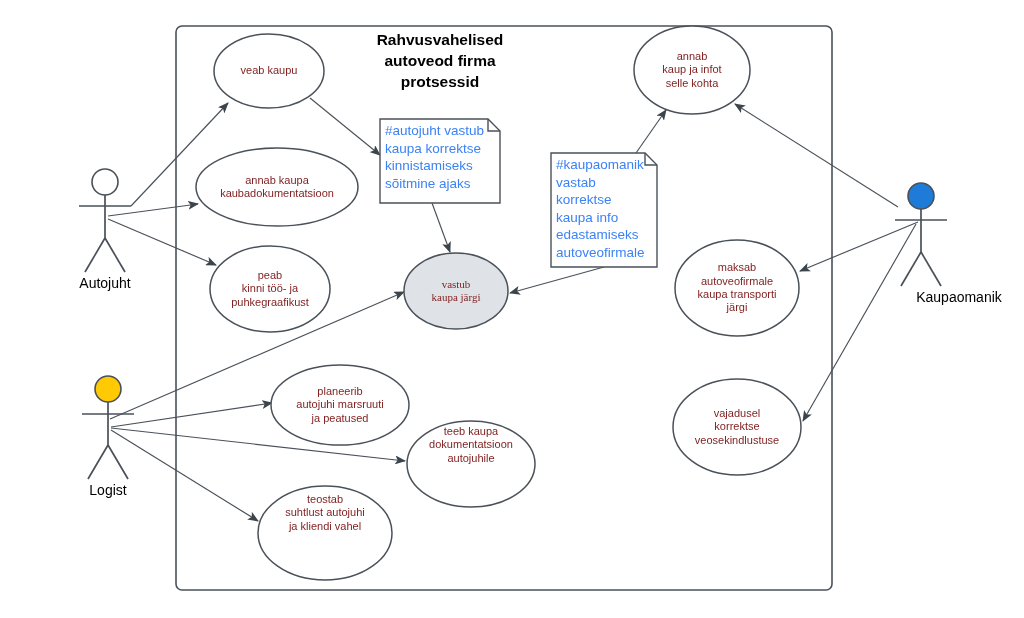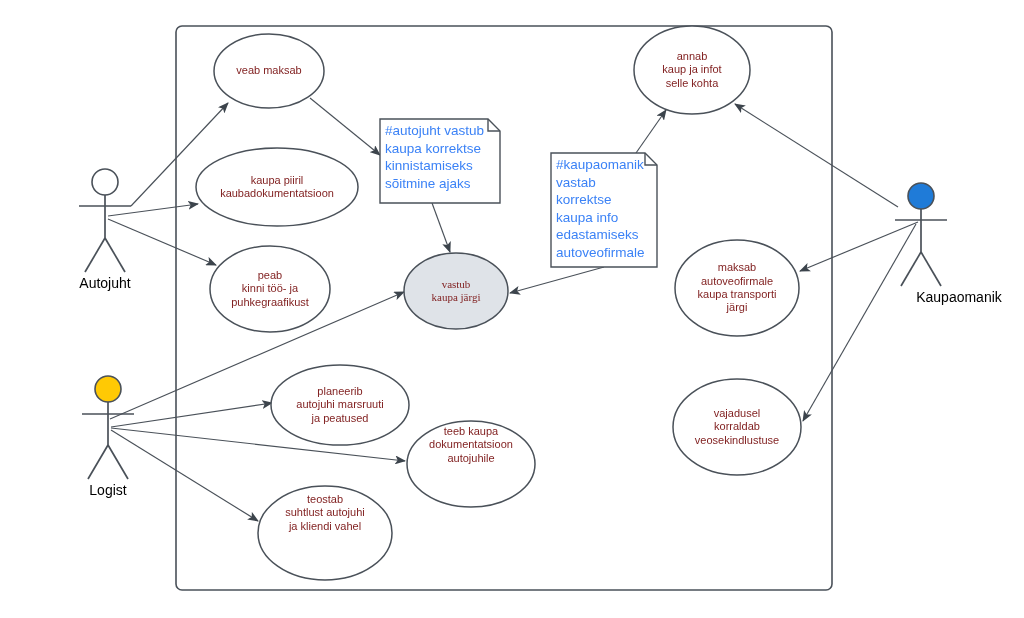--- a/index.html
+++ b/index.html
@@ -129,24 +129,27 @@
         <g>
           <circle cx="921" cy="196" r="13" fill="#1F7BD8" stroke="#4A5159" stroke-width="1.6"></circle>
           <line x1="921" y1="209" x2="921" y2="252" stroke="#4A5159" stroke-width="1.7"></line>
           <line x1="895" y1="220" x2="947" y2="220" stroke="#4A5159" stroke-width="1.7"></line>
           <line x1="921" y1="252" x2="901" y2="286" stroke="#4A5159" stroke-width="1.7"></line>
           <line x1="921" y1="252" x2="941" y2="286" stroke="#4A5159" stroke-width="1.7"></line>
         </g>
       </g>
   </svg>
 
+  <div class="title-text" style="left: 360px; top: 30px; width: 160px;">Rahvusvahelised
+autoveod firma
+protsessid</div>
 
   <div id="labels">
-      <div class="uc-text" style="left: 214px; top: 34px; width: 110px; height: 74px;">veab maksab</div>
-      <div class="uc-text" style="left: 196px; top: 148px; width: 162px; height: 78px;">kaupa piiril
+      <div class="uc-text" style="left: 214px; top: 34px; width: 110px; height: 74px;">veab kaupu</div>
+      <div class="uc-text" style="left: 196px; top: 148px; width: 162px; height: 78px;">annab kaupa
 kaubadokumentatsioon</div>
       <div class="uc-text" style="left: 210px; top: 246px; width: 120px; height: 86px;">peab
 kinni töö- ja
 puhkegraafikust</div>
       <div class="uc-text" style="left: 404px; top: 253px; width: 104px; height: 76px; font-family: Liberation Serif, serif;">vastub
 kaupa järgi</div>
       <div class="uc-text" style="left: 271px; top: 365px; width: 138px; height: 80px;">planeerib
 autojuhi marsruuti
 ja peatused</div>
       <div class="uc-text" style="left: 407px; top: 402px; width: 128px; height: 86px;">teeb kaupa
@@ -156,21 +159,21 @@
 suhtlust autojuhi
 ja kliendi vahel</div>
       <div class="uc-text" style="left: 634px; top: 26px; width: 116px; height: 88px;">annab
 kaup ja infot
 selle kohta</div>
       <div class="uc-text" style="left: 675px; top: 240px; width: 124px; height: 96px;">maksab
 autoveofirmale
 kaupa transporti
 järgi</div>
       <div class="uc-text" style="left: 673px; top: 379px; width: 128px; height: 96px;">vajadusel
-korraldab
+korrektse
 veosekindlustuse</div>
       <div class="note-text" style="left: 385px; top: 122px; width: 134px;">#autojuht vastub
 kaupa korrektse
 kinnistamiseks
 sõitmine ajaks</div>
       <div class="note-text" style="left: 556px; top: 156px; width: 120px;">#kaupaomanik
 vastab
 korrektse
 kaupa info
 edastamiseks

